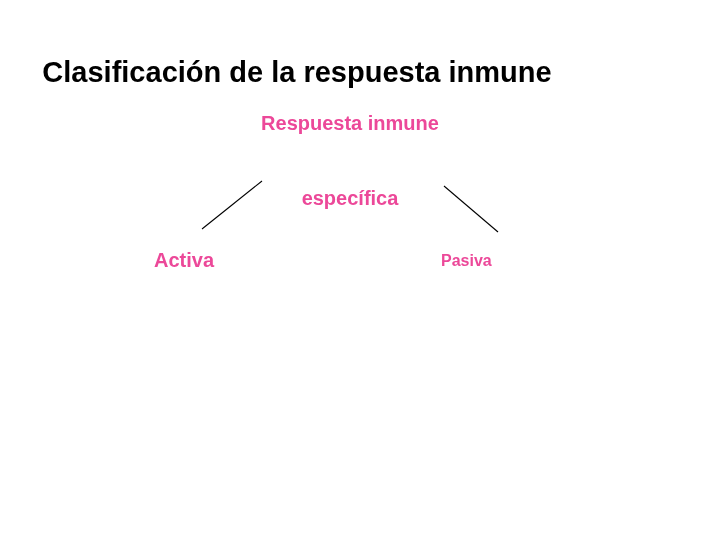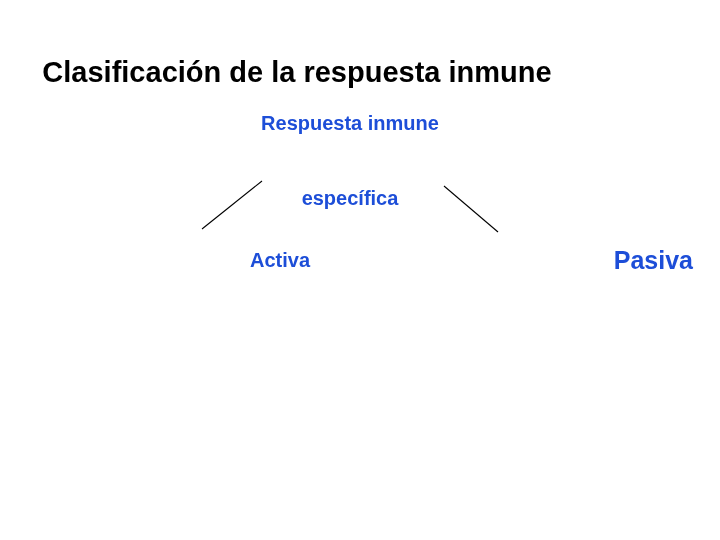--- a/index.html
+++ b/index.html
@@ -27,47 +27,47 @@
     text-align: center;
     font-size: 29px;
     font-weight: bold;
     line-height: 34px;
     letter-spacing: 0px;
     white-space: nowrap;
   }
   .node {
     position: absolute;
     font-weight: bold;
-    color: #1d4ed8;
+    color: #ec4899;
     line-height: 27px;
   }
   .node-root {
     left: 210px;
     top: 110px;
     width: 280px;
     text-align: center;
     font-size: 20px;
   }
   .node-root .line2 {
     display: block;
     margin-top: 48px;
   }
   .node-active {
     left: 58px;
     top: 247px;
     width: 252px;
-    text-align: right;
+    text-align: center;
     font-size: 20px;
   }
   .node-passive {
     left: 441px;
     top: 247px;
     width: 252px;
-    text-align: right;
-    font-size: 25px;
+    text-align: left;
+    font-size: 16px;
   }
   .connectors {
     position: absolute;
     left: 0;
     top: 0;
     width: 720px;
     height: 540px;
     pointer-events: none;
   }
   .connectors line {

